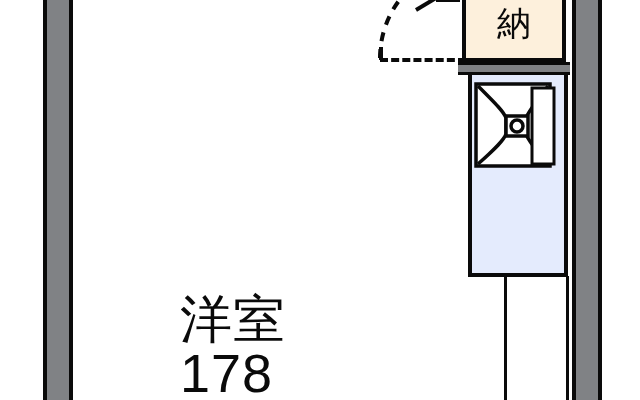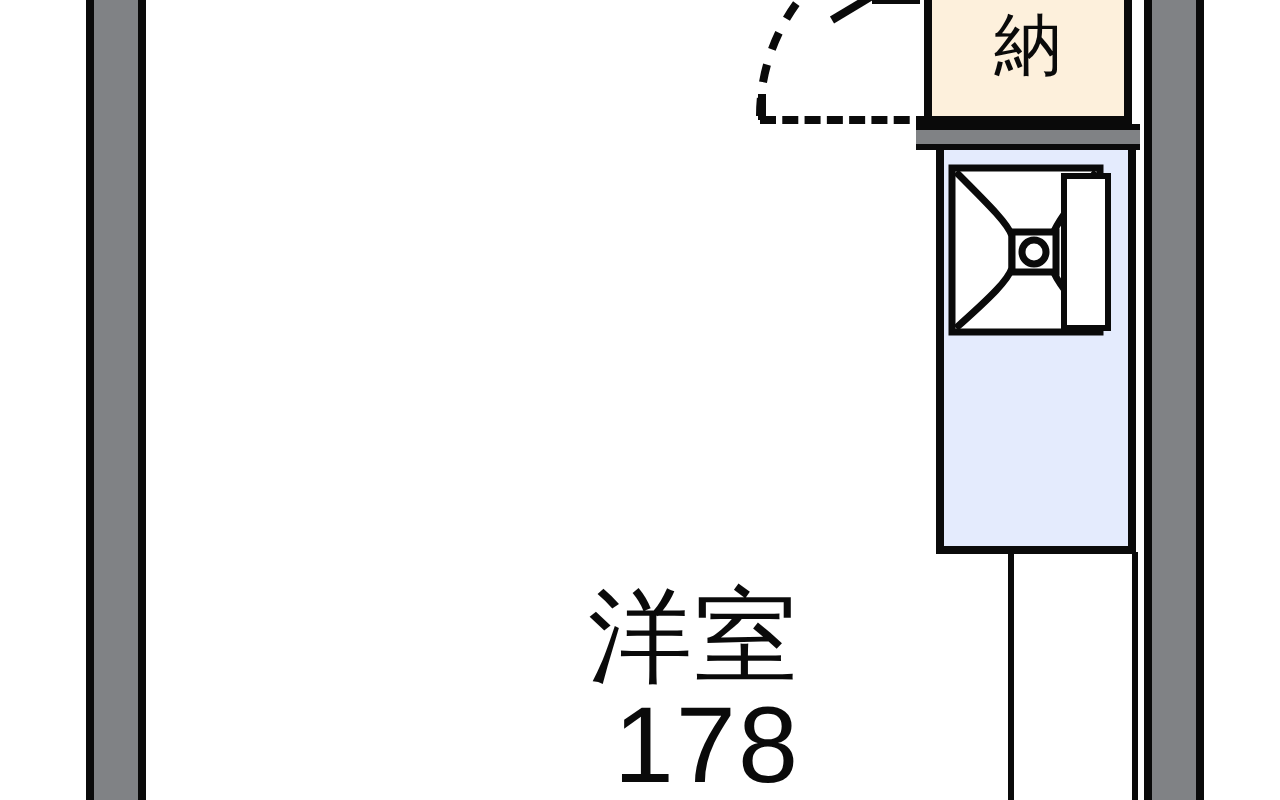--- a/index.html
+++ b/index.html
@@ -83,21 +83,21 @@
     position: absolute;
     height: 0;
     border-top: 4px dashed #0a0a0a;
   }
 
   
   .room-label {
     position: absolute;
     color: #0a0a0a;
     font-family: "DejaVu Sans", sans-serif;
-    text-align: right;
+    text-align: left;
     line-height: 1.02;
     letter-spacing: 1px;
   }
   .room-name {
     font-size: 52px;
     font-weight: 500;
     display: block;
   }
   .room-number {
     font-size: 54px;

